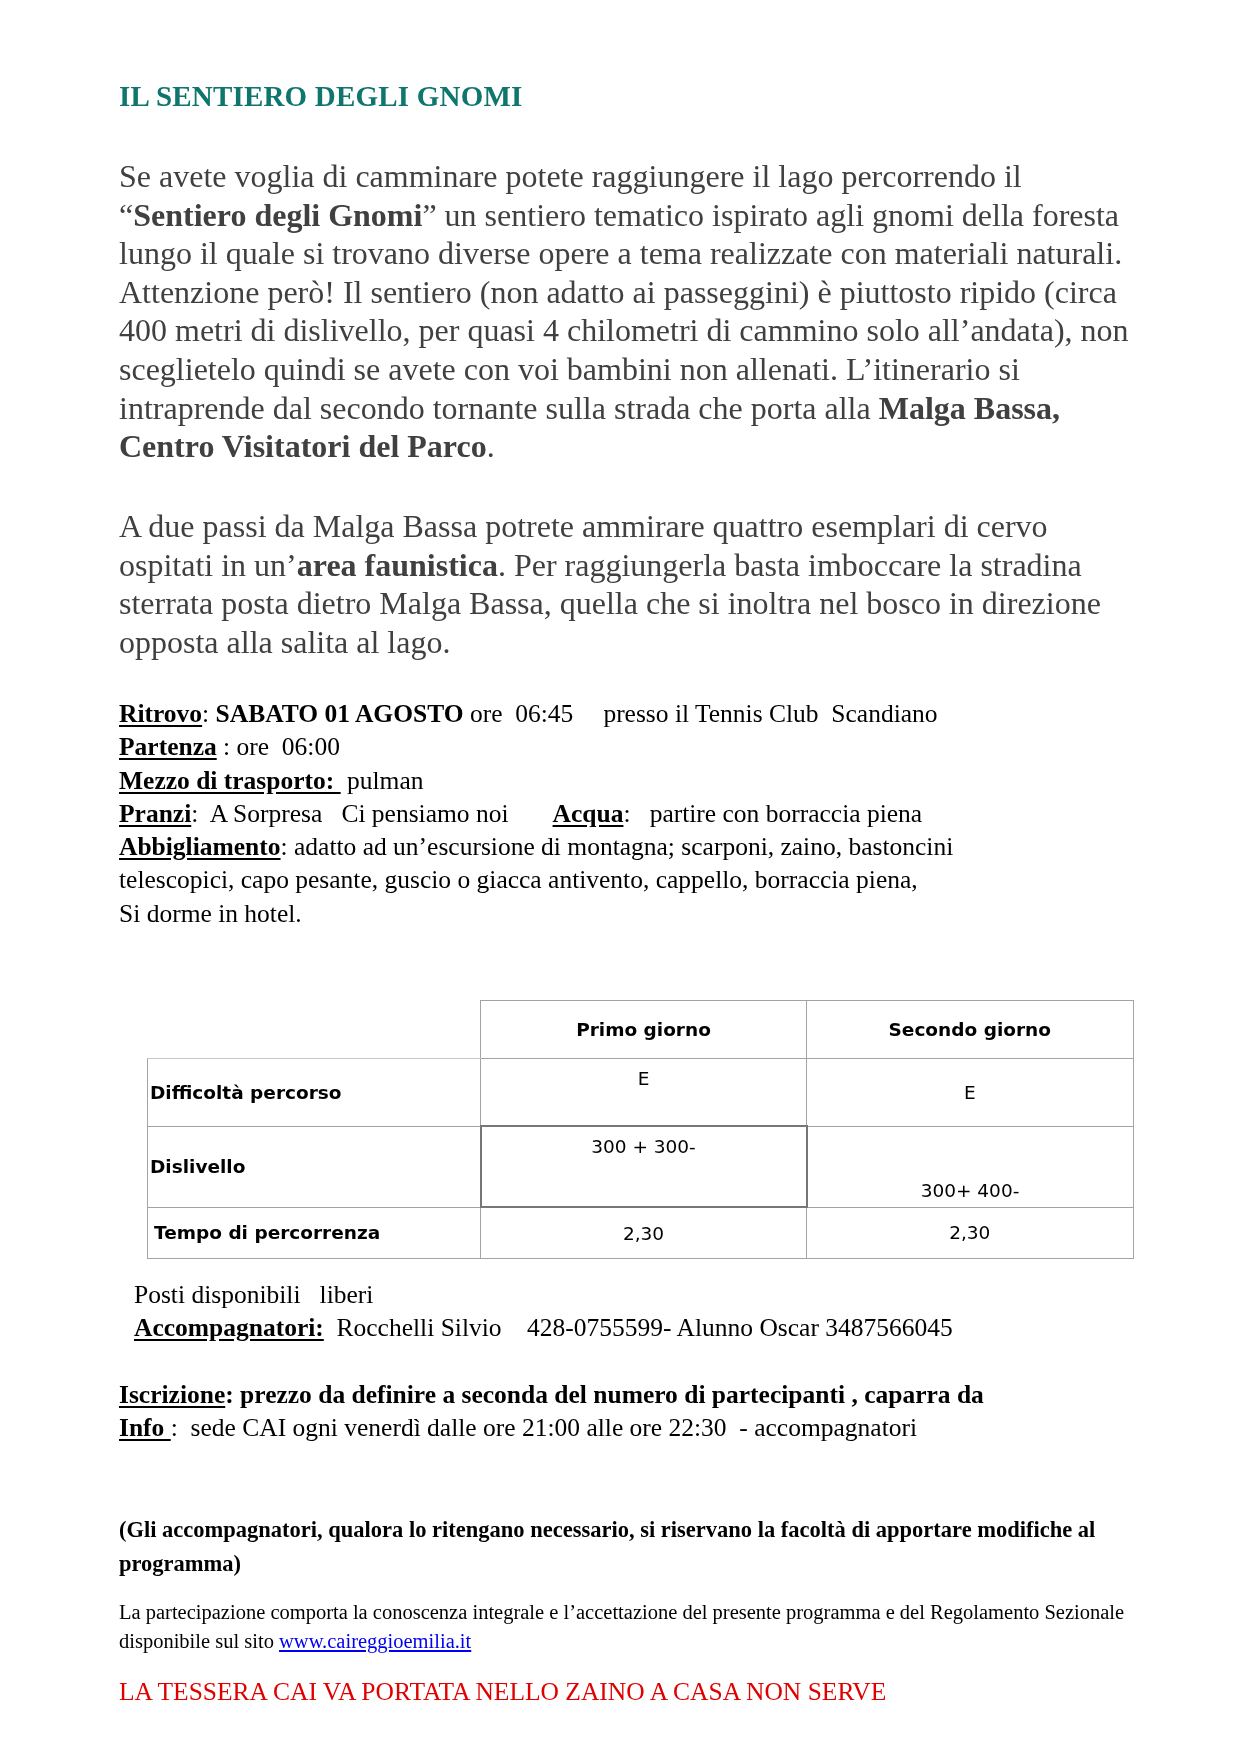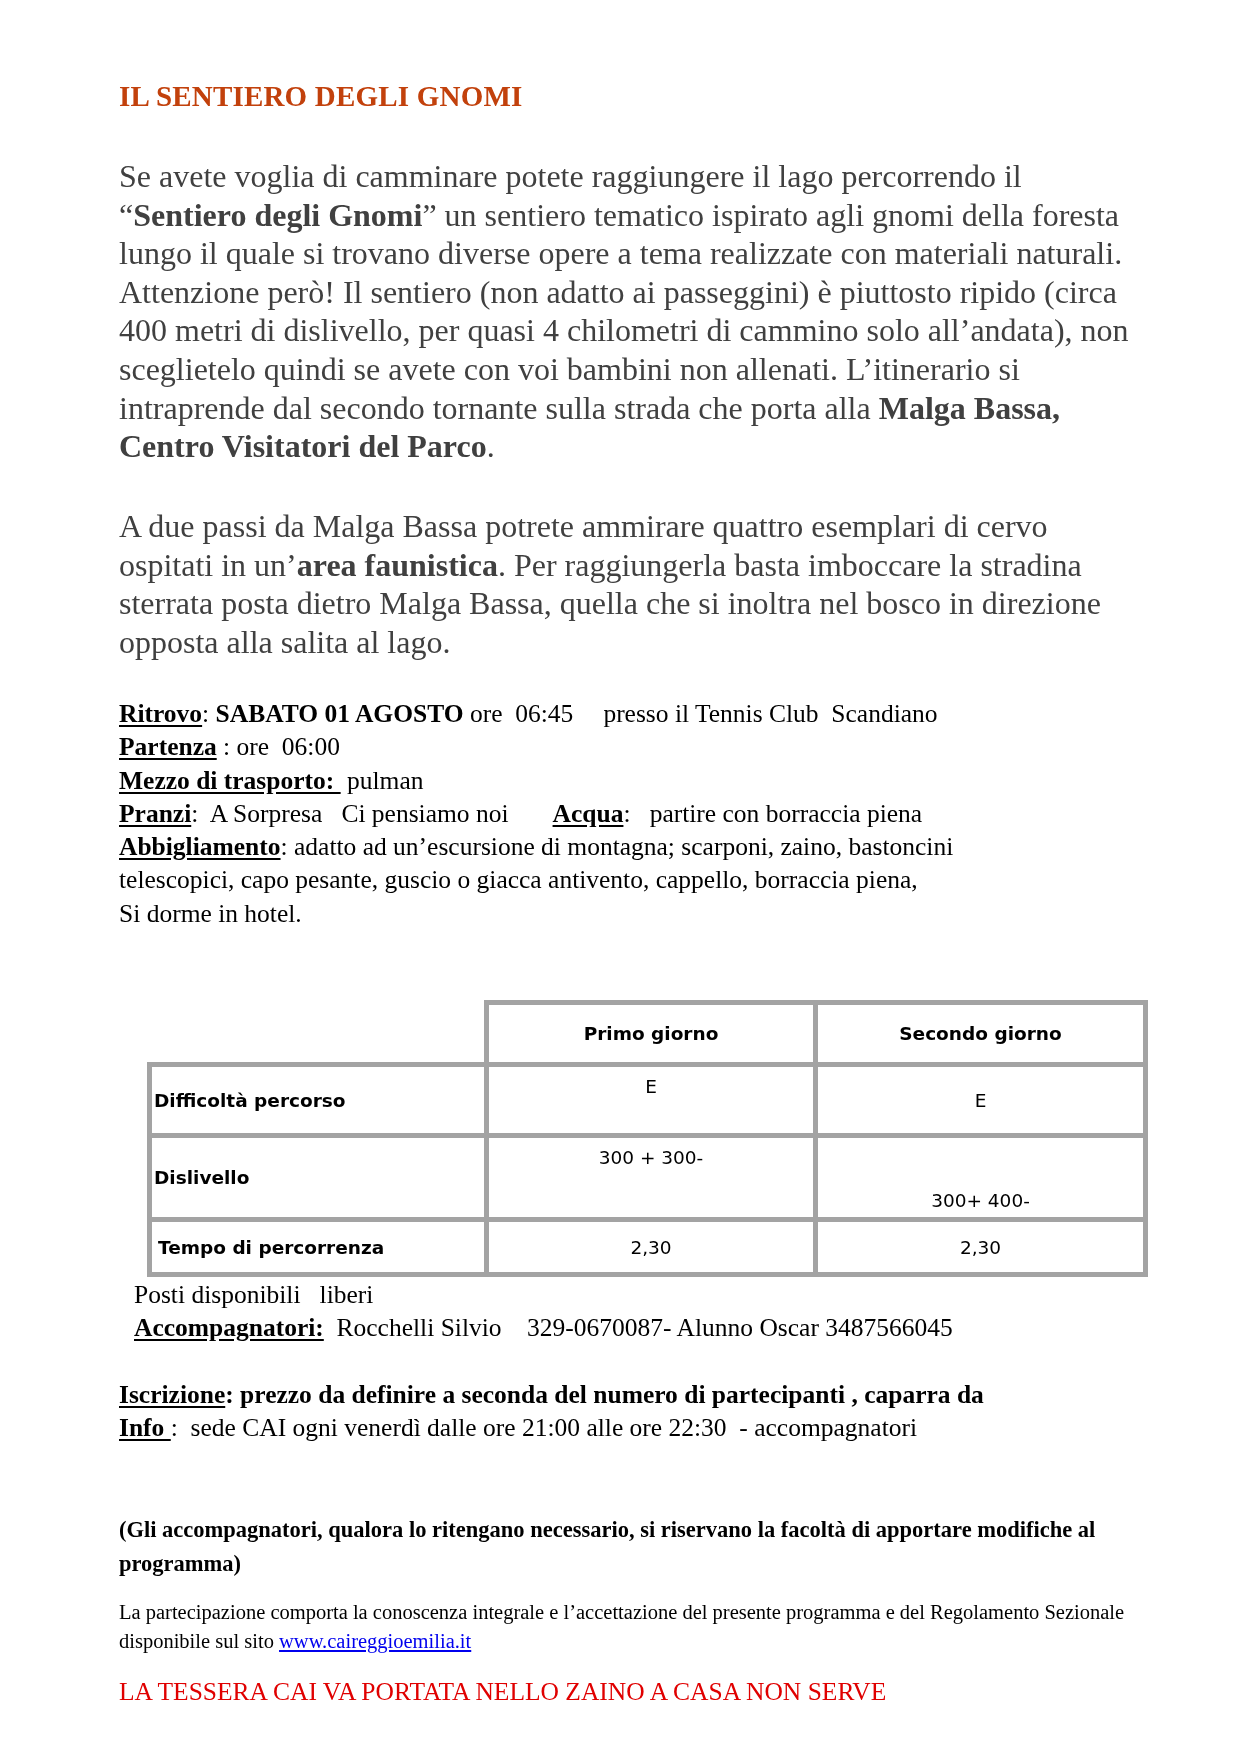--- a/index.html
+++ b/index.html
@@ -1,36 +1,36 @@
 <!DOCTYPE html>
 <html><head>
   <meta charset="utf-8">
   <style>
     html, body { margin: 0; padding: 0; background: #ffffff; }
     body { width: 1241px; height: 1755px; position: relative; overflow: hidden;
       font-family: "Liberation Serif", "DejaVu Serif", serif; color: #000; }
     .page { position: absolute; left: 119px; top: 0; width: 1010px; }
     .title { position: absolute; top: 80px; left: 0; font-weight: bold; font-size: 29px;
-      color: #c2410c; letter-spacing: 0.2px; white-space: nowrap; }
+      color: #0f766e; letter-spacing: 0.2px; white-space: nowrap; }
     .intro { position: absolute; left: 0; width: 1010px; font-size: 32px; line-height: 38.6px;
       color: #404040; }
     .intro p { margin: 0; }
     .intro b { color: #404040; }
     #p1 { top: 157px; }
     #p2 { top: 507px; }
     .details { position: absolute; left: 0; top: 697px; width: 1010px; font-size: 25.5px;
       line-height: 33.3px; color: #000; }
     .details .line { white-space: pre; display: block; }
     .u { text-decoration: underline; font-weight: bold; text-underline-offset: 3px; }
     .gap1 { display: inline-block; width: 30px; }
     .gap2 { display: inline-block; width: 44px; }
     
     .tbl { position: absolute; left: 147px; top: 1000px; border-collapse: collapse;
       font-family: "DejaVu Sans", "Liberation Sans", sans-serif; font-size: 18.5px; color: #000; }
-    .tbl td { border: 5px solid #a3a3a3; padding: 0; vertical-align: middle; }
+    .tbl td { border: 1px solid #a3a3a3; padding: 0; vertical-align: middle; }
     .tbl .blank { border-top: none; border-left: none; border-bottom: 1px solid #c8c8c8; }
     .tbl .hdr { font-weight: bold; text-align: center; height: 57px; }
     .tbl .rowlabel { font-weight: bold; text-align: left; padding-left: 2px; }
     .tbl .c1 { width: 326px; }
     .tbl .c2 { width: 324px; }
     .tbl .c3 { width: 325px; }
     .tbl .r1 td { height: 57px; }
     .tbl .r2 td { height: 57px; }
     .tbl .r3 td { height: 70px; }
     .tbl .r4 td { height: 50px; }
@@ -98,21 +98,21 @@
     <td class="c1 rowlabel">Tempo di percorrenza</td>
     <td class="c2 val">2,30</td>
     <td class="c3 val">2,30</td>
   </tr>
 </tbody>
   </table>
 
 <div class="page">
   <div class="after" id="posti">
     <span class="line">Posti disponibili   liberi</span>
-    <span class="line"><span class="u">Accompagnatori:</span><span>  Rocchelli Silvio    329-0670087- Alunno Oscar 3487566045</span></span>
+    <span class="line"><span class="u">Accompagnatori:</span><span>  Rocchelli Silvio    428-0755599- Alunno Oscar 3487566045</span></span>
   </div>
 
   <div class="after" id="iscr">
     <span class="line"><span class="u">Iscrizione</span><b>: prezzo da definire a seconda del numero di partecipanti , caparra da</b></span>
     <span class="line"><span class="u">Info </span><span>:  sede CAI ogni venerdì dalle ore 21:00 alle ore 22:30  - accompagnatori</span></span>
   </div>
 
   <div class="note">(Gli accompagnatori, qualora lo ritengano necessario, si riservano la facoltà di apportare modifiche al programma)</div>
 
   <div class="footer"><span>La partecipazione comporta la conoscenza integrale e l’accettazione del presente programma e del Regolamento Sezionale disponibile sul sito </span><a>www.caireggioemilia.it</a></div>

